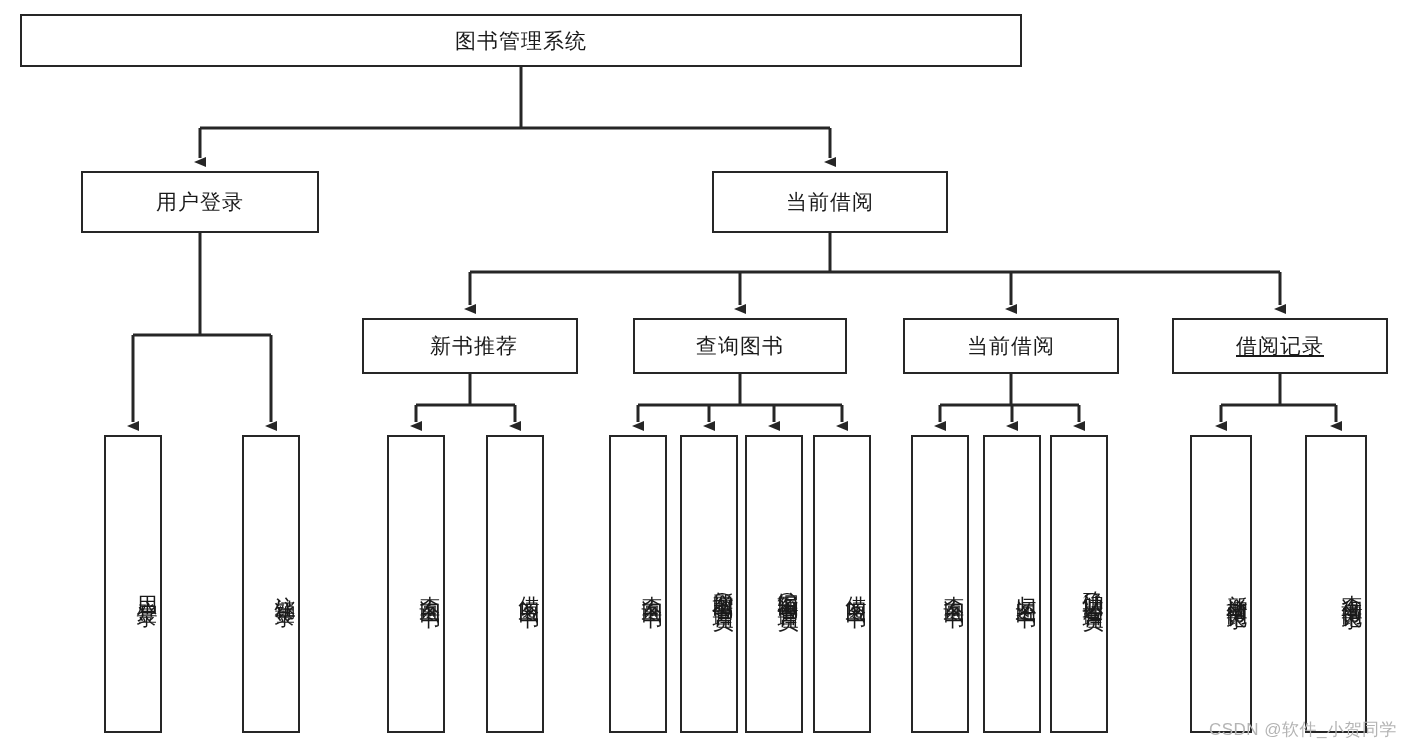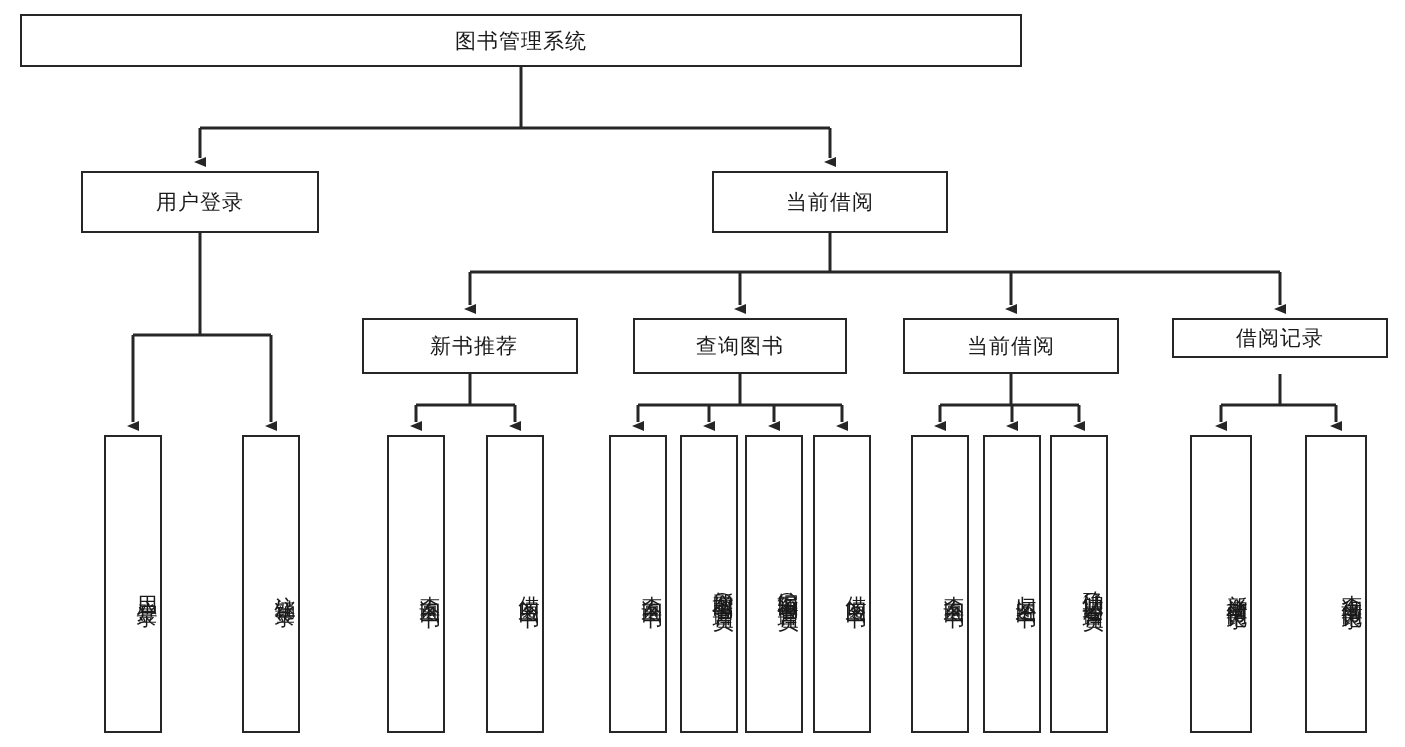--- a/index.html
+++ b/index.html
@@ -127,21 +127,21 @@
       </div>
       <div class="node horiz" style="left: 362px; top: 318px; width: 216px; height: 56px; padding-left: 8px;">
         <span>新书推荐</span>
       </div>
       <div class="node horiz" style="left: 633px; top: 318px; width: 214px; height: 56px;">
         <span>查询图书</span>
       </div>
       <div class="node horiz" style="left: 903px; top: 318px; width: 216px; height: 56px;">
         <span>当前借阅</span>
       </div>
-      <div class="node horiz" style="left: 1172px; top: 318px; width: 216px; height: 40px;">
+      <div class="node horiz" style="left: 1172px; top: 318px; width: 216px; height: 56px; text-decoration: underline;">
         <span>借阅记录</span>
       </div>
       <div class="node vert" style="left: 104px; top: 435px; width: 58px; height: 298px;">
         <span>用户登录</span>
       </div>
       <div class="node vert" style="left: 242px; top: 435px; width: 58px; height: 298px;">
         <span>注销登录</span>
       </div>
       <div class="node vert" style="left: 387px; top: 435px; width: 58px; height: 298px;">
         <span>查询图书</span>
@@ -171,13 +171,14 @@
         <span>确认归还（管理员）</span>
       </div>
       <div class="node vert tall" style="left: 1190px; top: 435px; width: 62px; height: 298px;">
         <span>新增借阅记录</span>
       </div>
       <div class="node vert tall" style="left: 1305px; top: 435px; width: 62px; height: 298px;">
         <span>查询借阅记录</span>
       </div>
     </div>
 
+  <div id="watermark">CSDN @软件_小贺同学</div>
 </div>
 
 </body></html>

